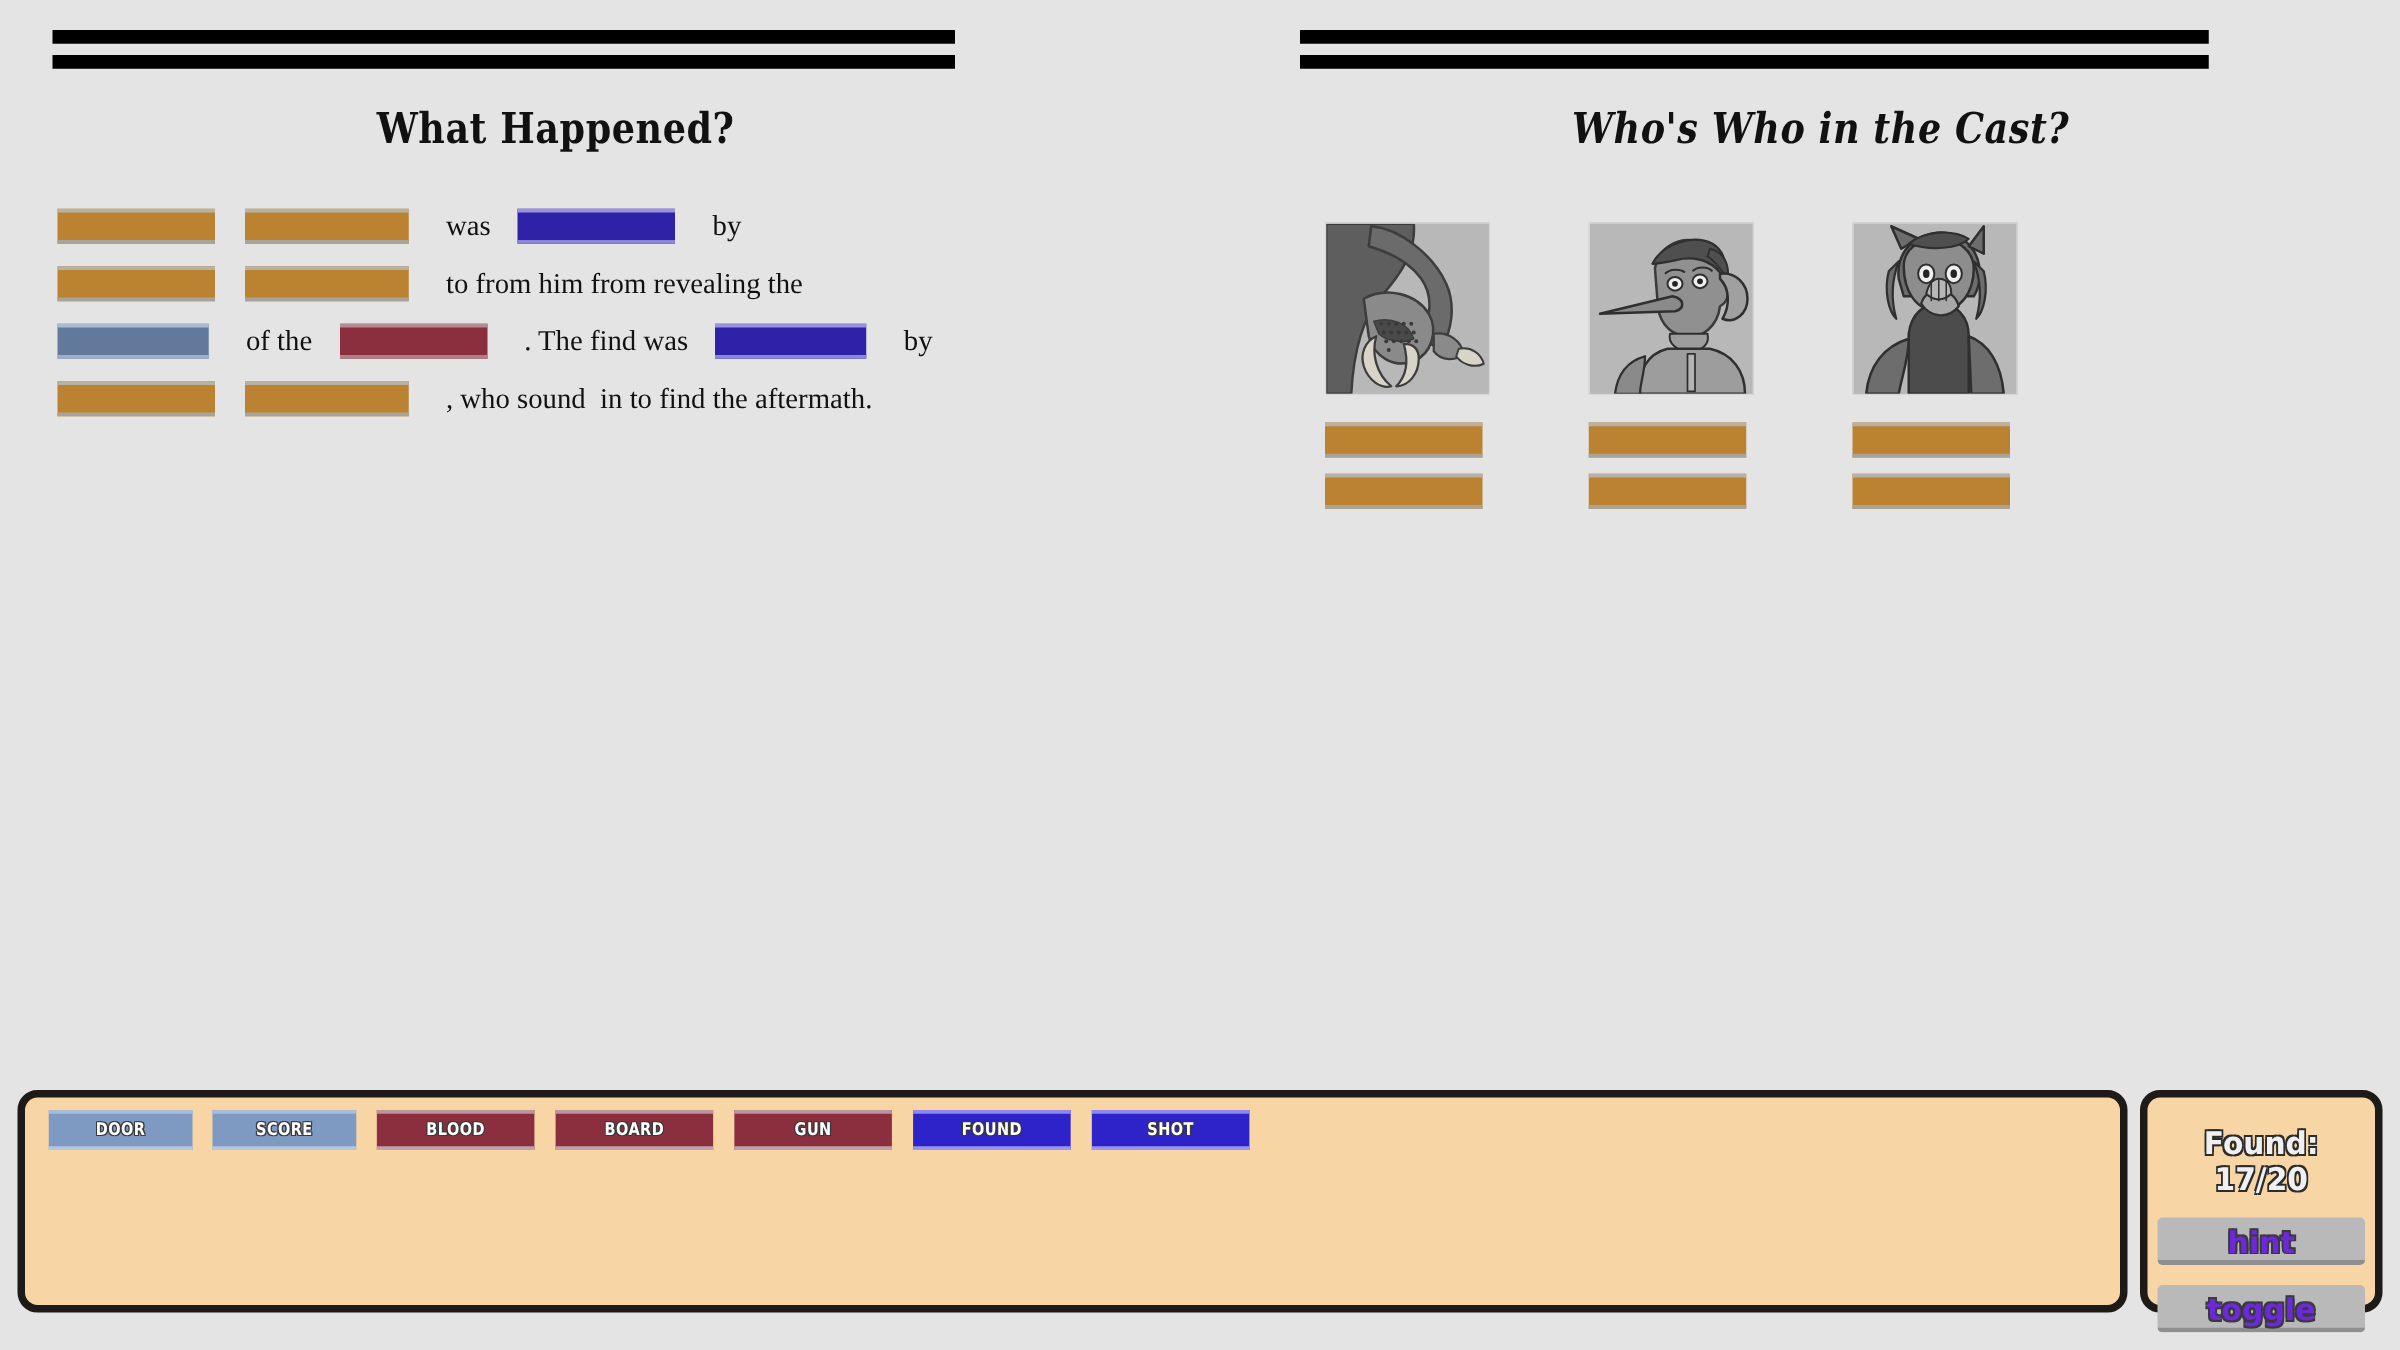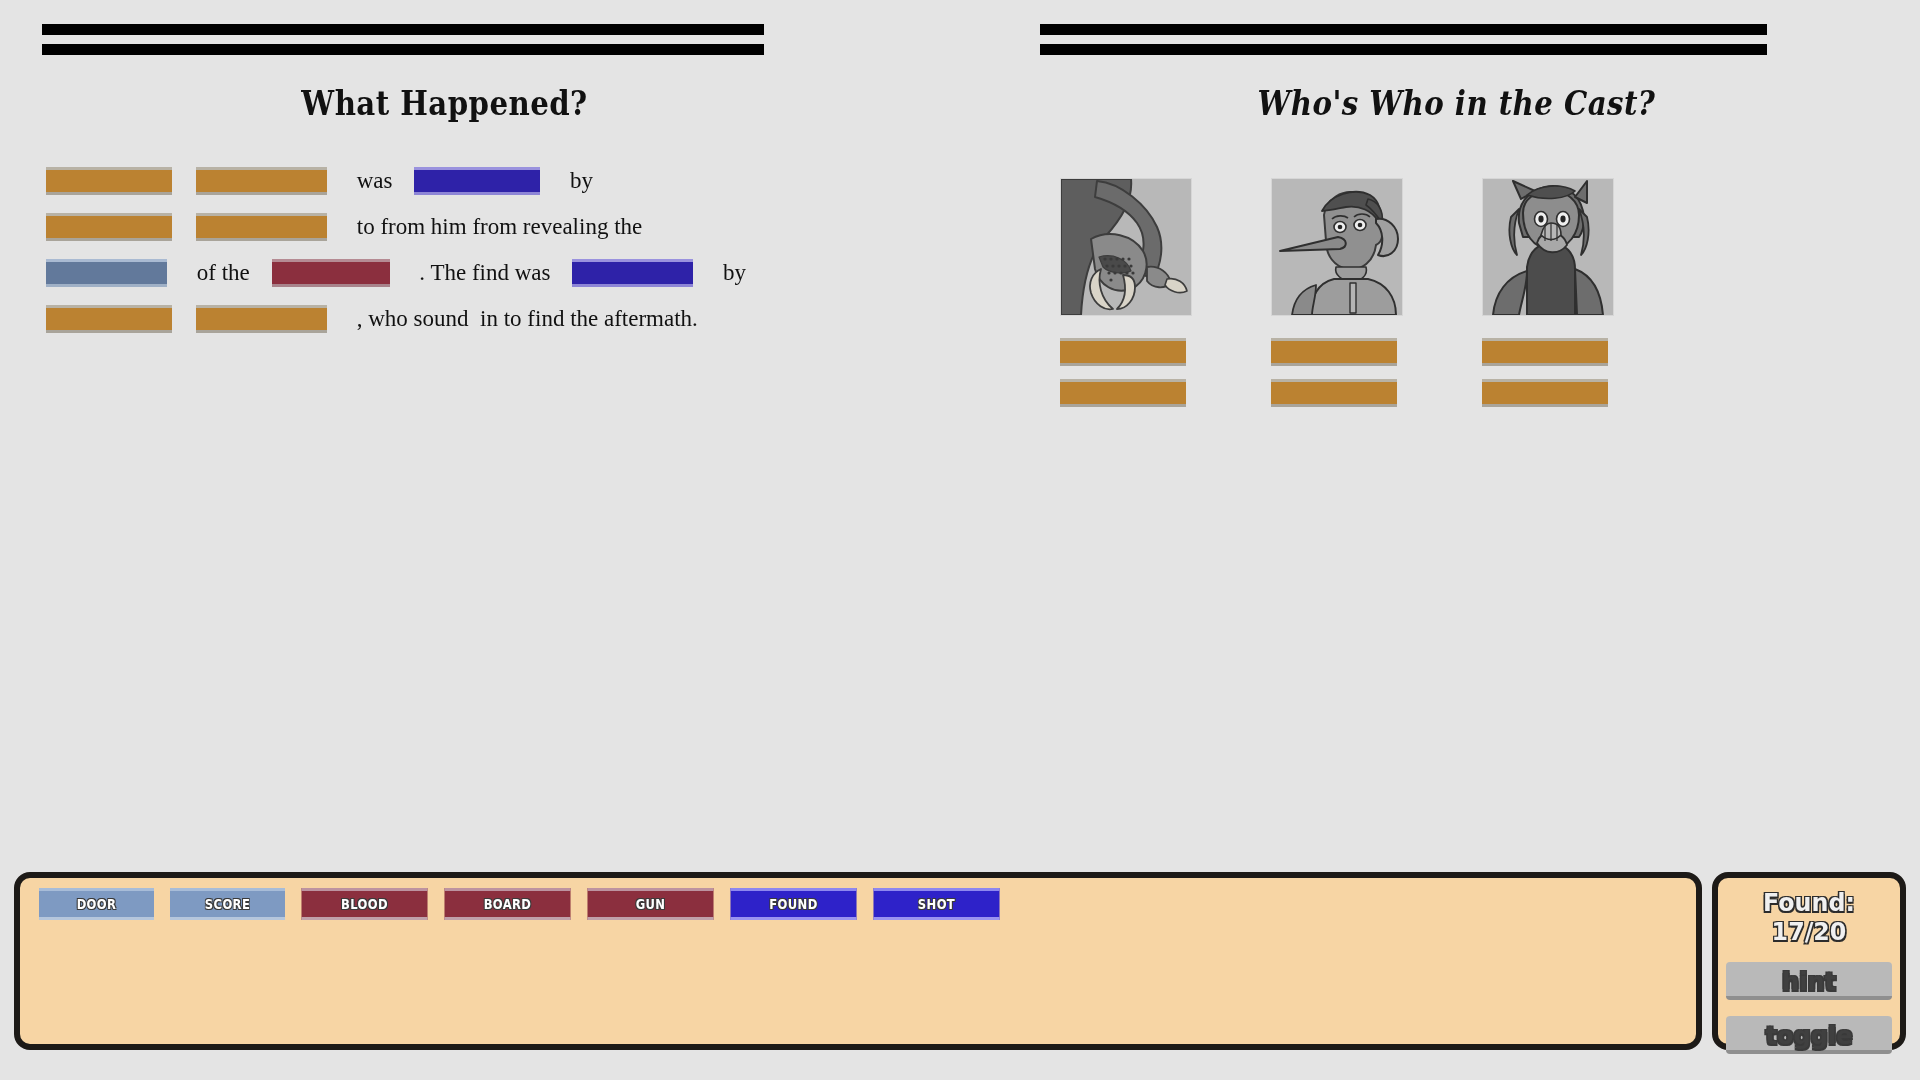--- a/index.html
+++ b/index.html
@@ -164,21 +164,21 @@
   #sidepanel {
     position: absolute;
     left: 1712px;
     top: 872px;
     width: 194px;
     height: 178px;
     background: #f7d5a4;
     border: 6px solid #1d1a17;
     border-radius: 16px;
     box-sizing: border-box;
-    padding: 8px 8px;
+    padding: 20px 8px;
     text-align: center;
   }
   #found-label {
     font-family: "DejaVu Sans", sans-serif;
     font-size: 25px;
     font-weight: bold;
     color: #f0f0f0;
     text-shadow:
       -1.5px -1.5px 0 #2c2c2c,
        1.5px -1.5px 0 #2c2c2c,
@@ -195,21 +195,21 @@
     height: 38px;
     line-height: 38px;
     margin-bottom: 10px;
     background: #b9b9b9;
     border: none;
     border-bottom: 4px solid #8f8f8f;
     border-radius: 4px;
     font-family: "DejaVu Sans", sans-serif;
     font-size: 24px;
     font-weight: bold;
-    color: #404040;
+    color: #6d28d9;
     text-shadow:
       -1.5px -1.5px 0 #3a3a3a,
        1.5px -1.5px 0 #3a3a3a,
       -1.5px  1.5px 0 #3a3a3a,
        1.5px  1.5px 0 #3a3a3a;
     cursor: pointer;
     box-sizing: border-box;
     margin-top: 16px;
   }
 </style>

